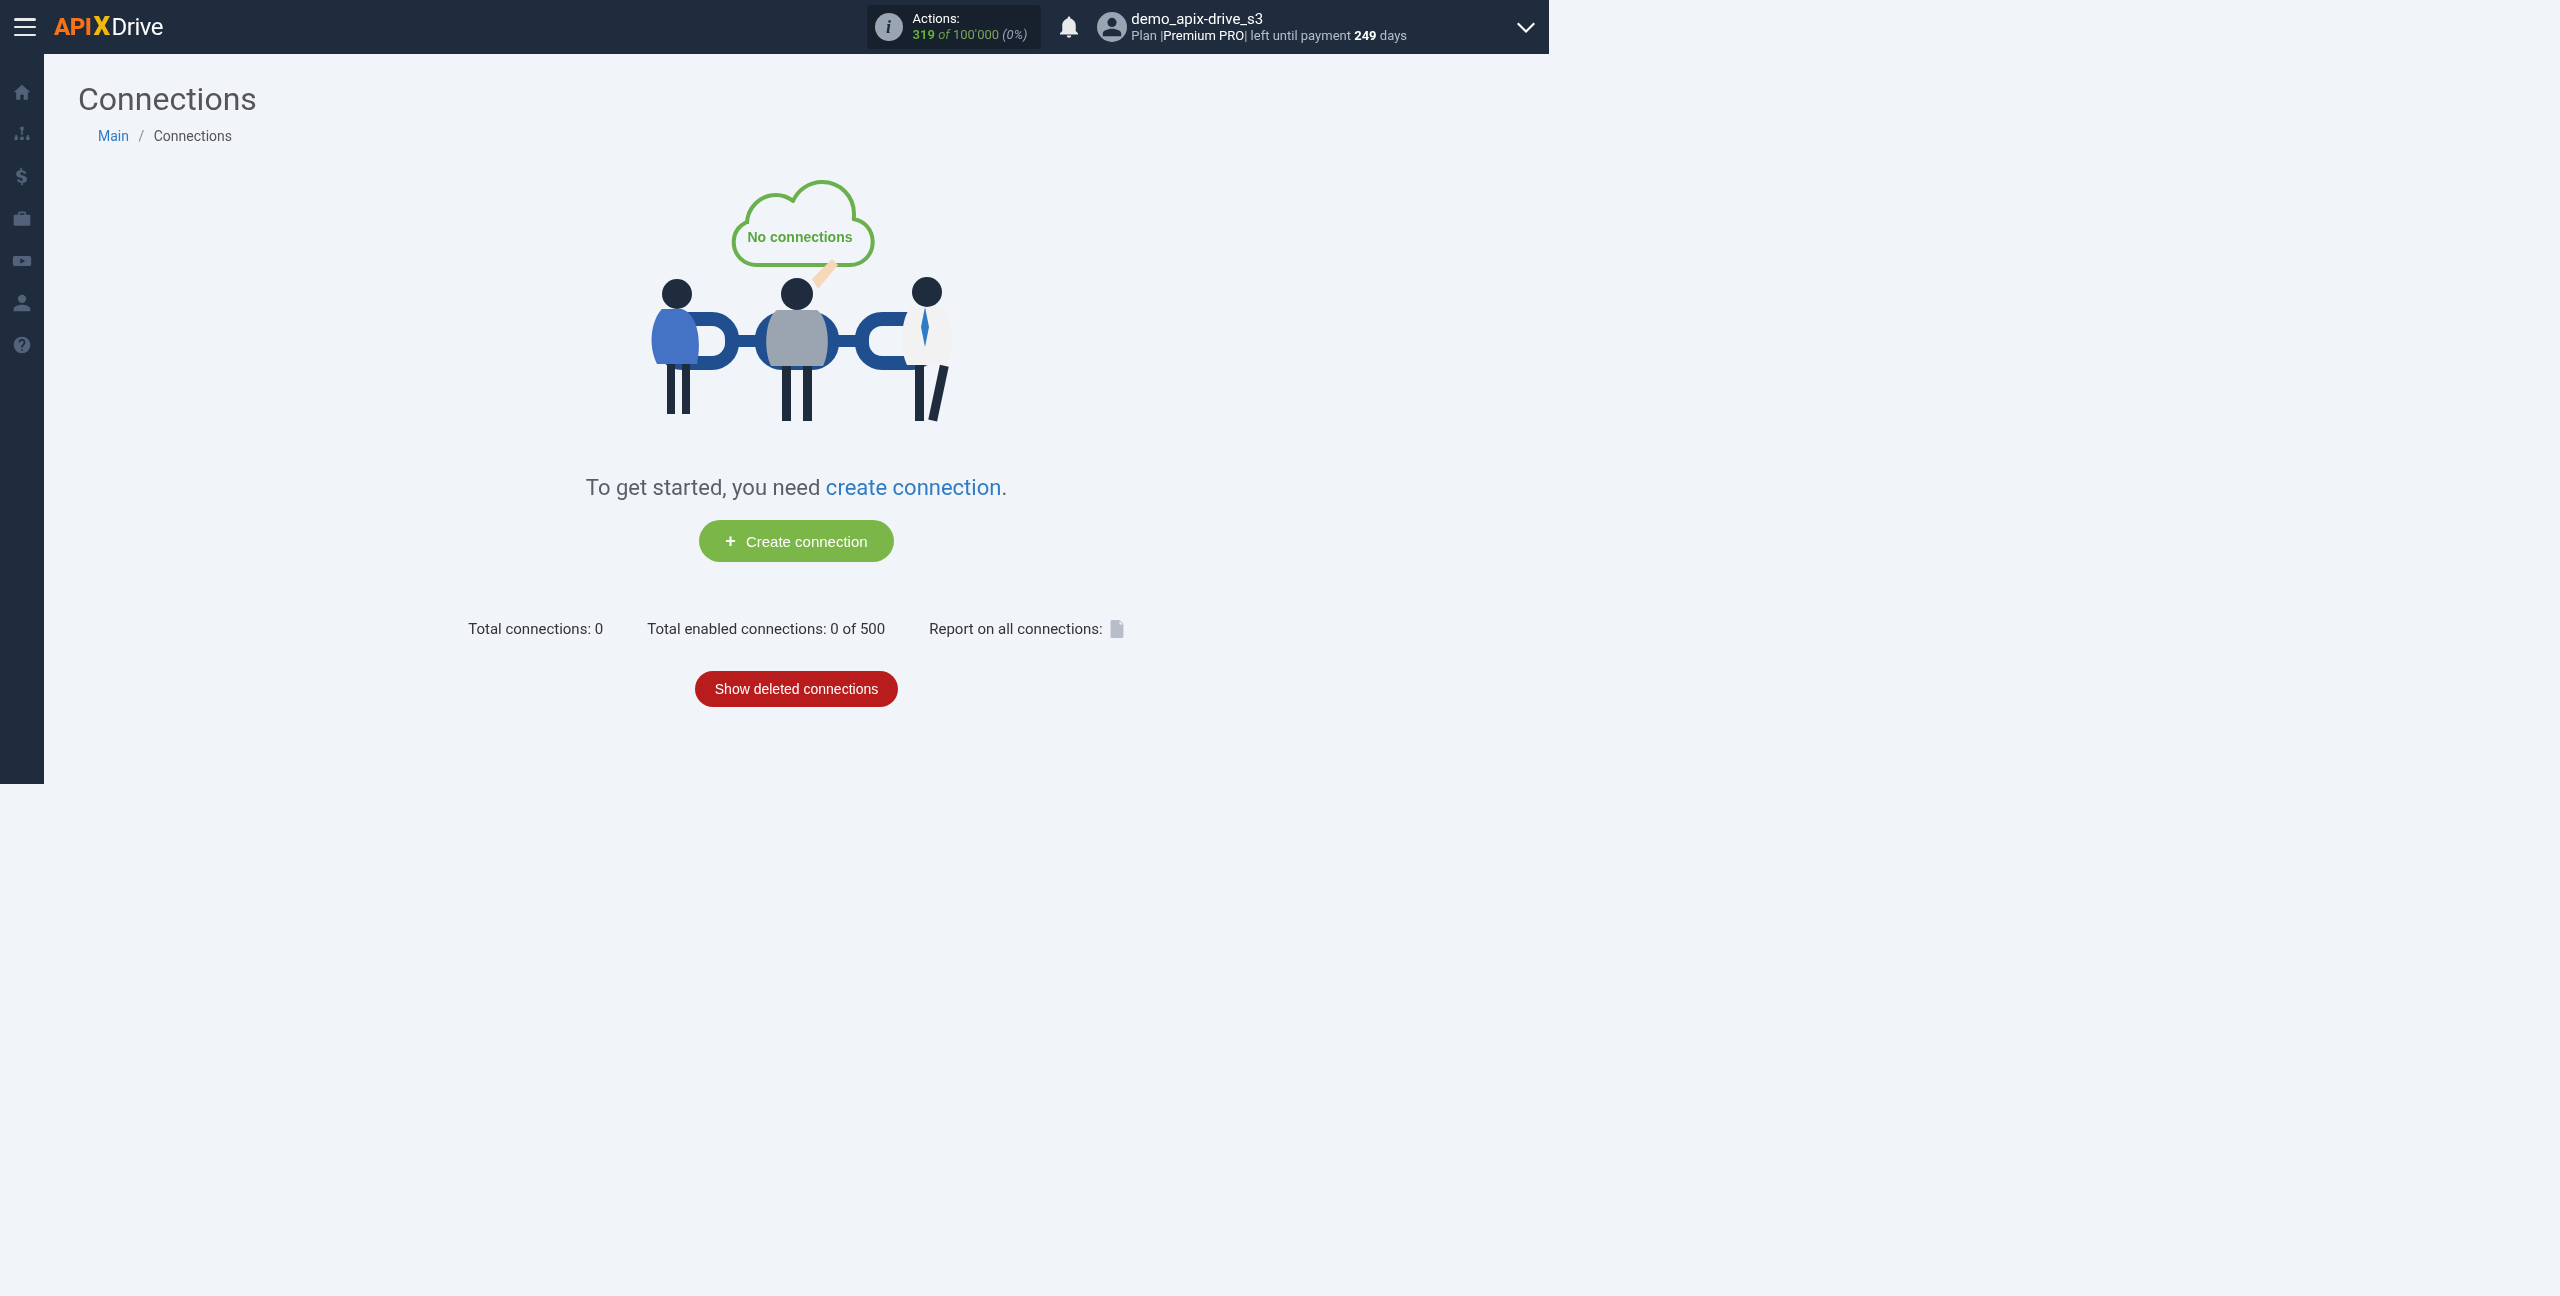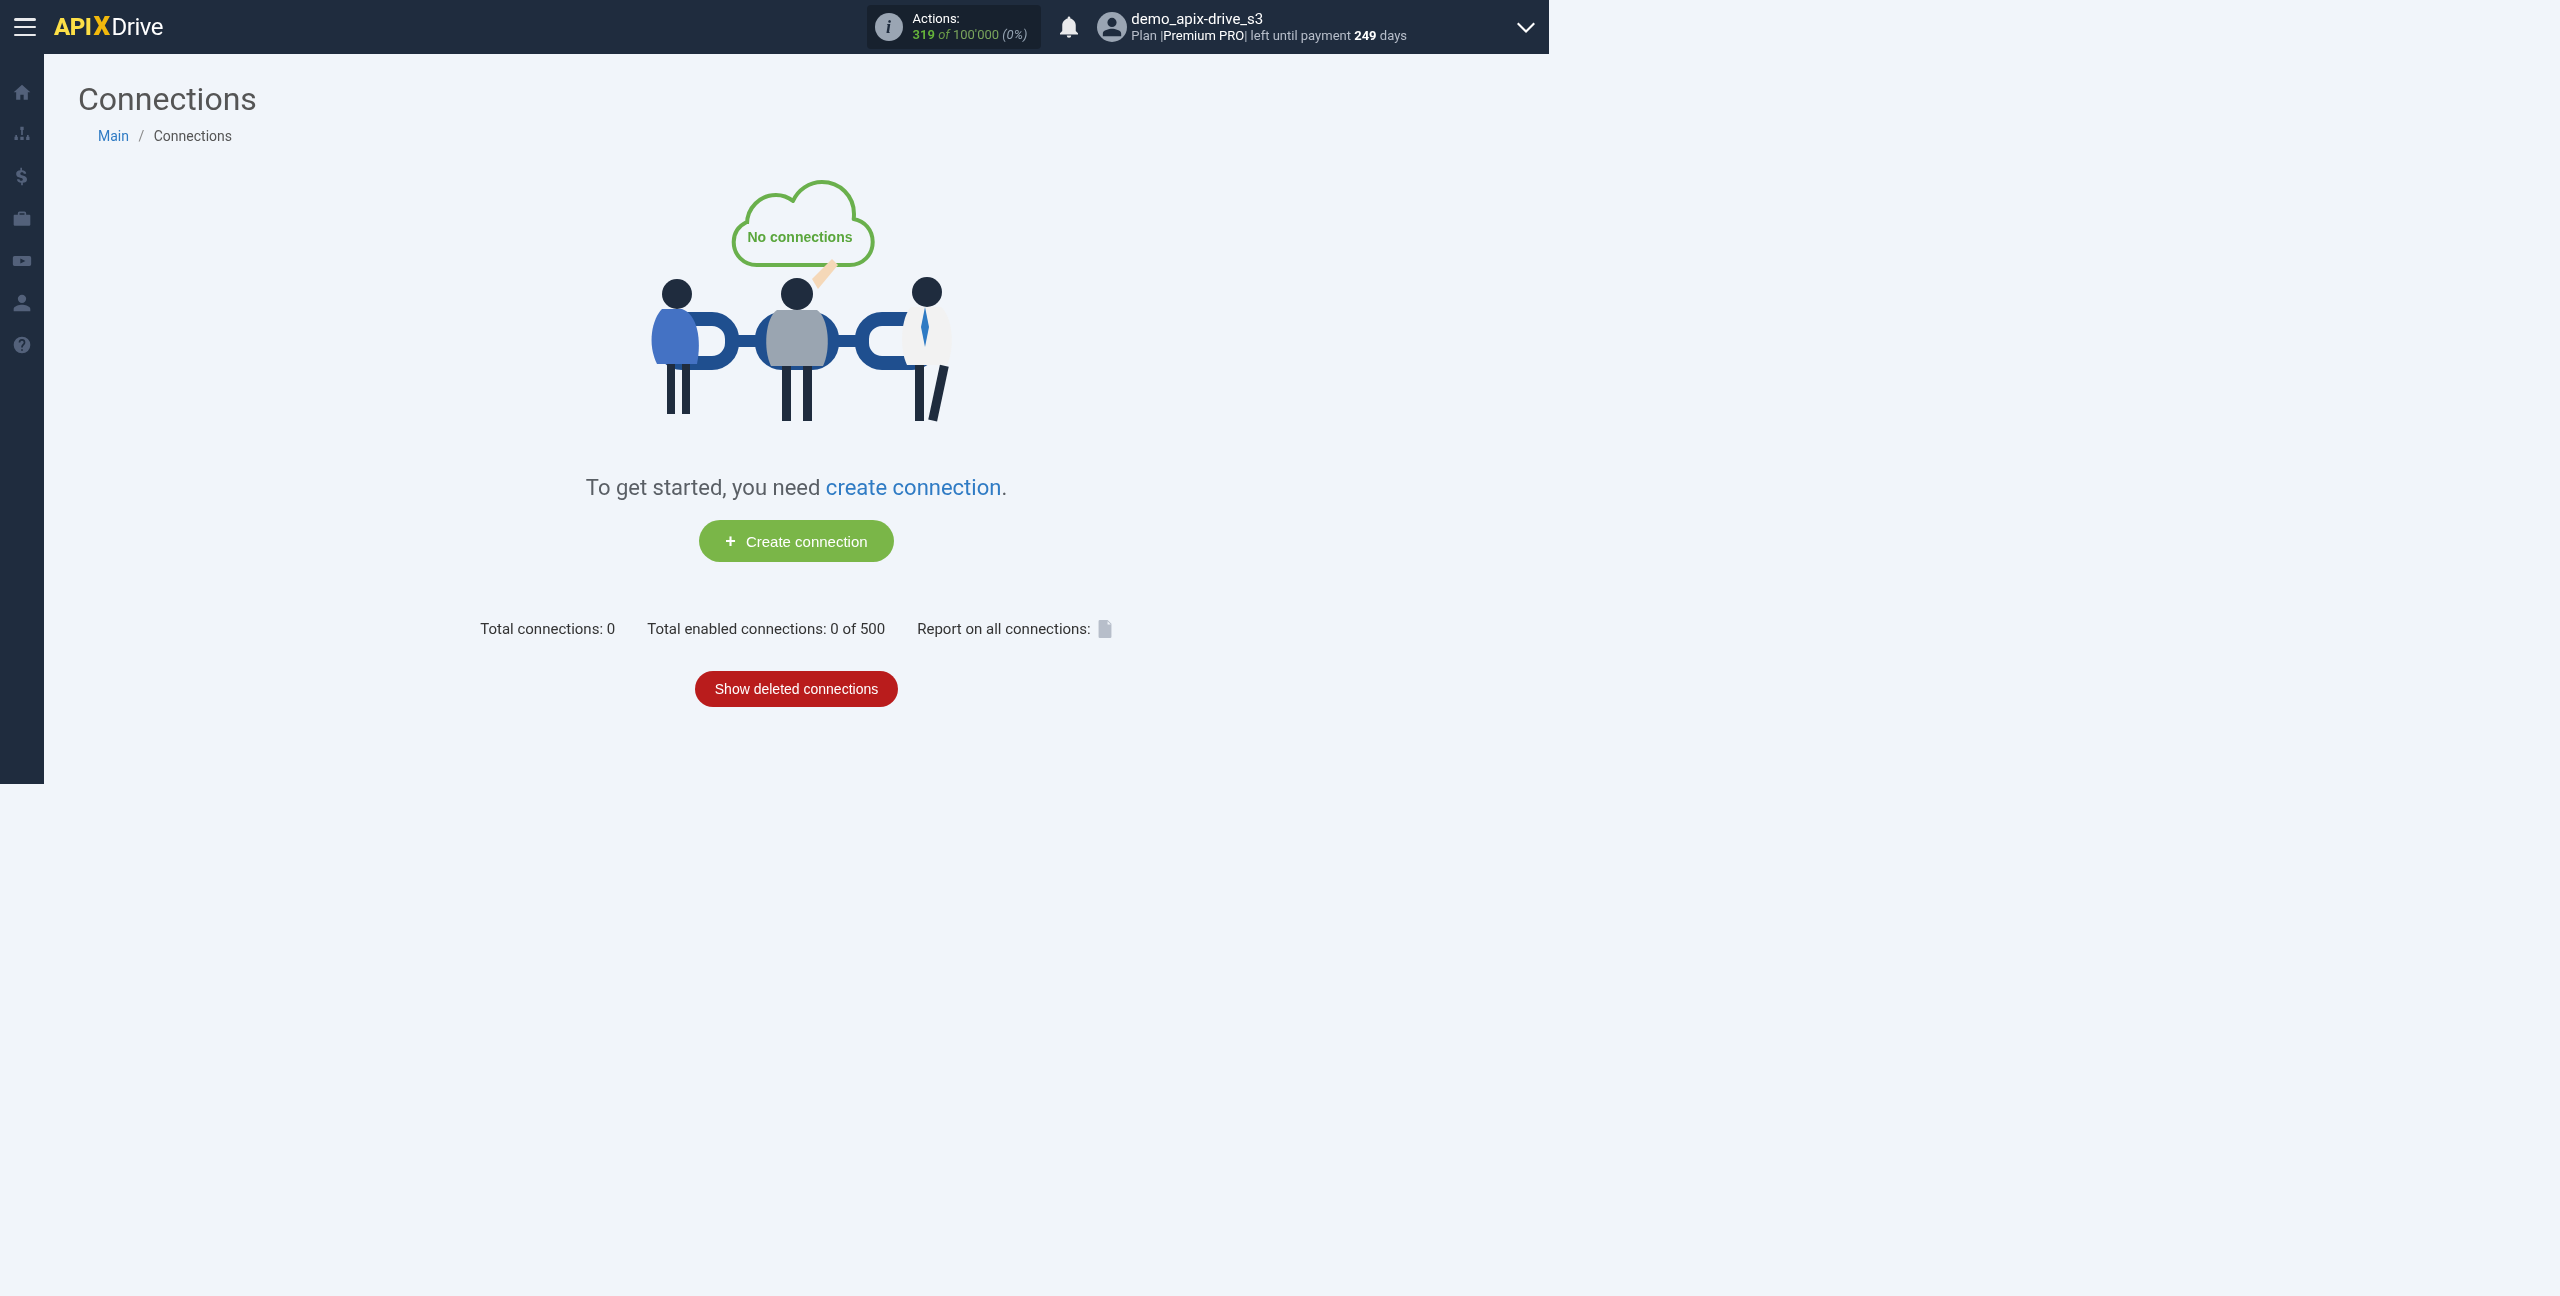--- a/index.html
+++ b/index.html
@@ -22,21 +22,21 @@
     align-items: center;
     padding: 0 14px;
     color: #fff;
   }
   .hamburger {
     width: 22px; height: 18px; display: flex; flex-direction: column; justify-content: space-between; cursor: pointer; margin-right: 18px;
   }
   .hamburger span { display: block; height: 2.5px; background: rgba(255,255,255,0.9); border-radius: 2px; }
 
   .logo { display: flex; align-items: center; font-size: 24px; font-weight: 800; letter-spacing: -0.5px; user-select: none; }
-  .logo .api { color: #fde047; }
+  .logo .api { color: #f97316; }
   .logo .x { color: #f2b90c; font-weight: 900; padding: 0 2px; font-size: 26px; transform: translateY(-1px); }
   .logo .drive { color: #fff; font-weight: 400; }
 
   .top-spacer { flex: 1; }
 
   .actions-panel {
     background: rgba(0,0,0,0.25);
     border-radius: 4px;
     display: flex;
     align-items: center;
@@ -111,21 +111,21 @@
   .create-btn {
     display: inline-flex; align-items: center; gap: 10px;
     background: #7ab648; color: #fff; border: none; border-radius: 24px;
     height: 42px; padding: 0 26px; font-size: 15px; font-weight: 500;
     margin-top: 20px; cursor: pointer;
   }
   .create-btn .plus { font-size: 18px; line-height: 1; font-weight: 700; }
 
   .stats-row {
     margin-top: 58px;
-    display: flex; justify-content: center; align-items: center; gap: 32px;
+    display: flex; justify-content: center; align-items: center; gap: 44px;
     color: #333; font-size: 15px;
   }
   .stats-row .doc-icon svg { fill: #b7beca; display: block; }
   .stats-row .report { display: inline-flex; align-items: center; gap: 6px; }
 
   .show-deleted-btn {
     margin-top: 33px;
     background: #b91c1c; color: #fff; border: none; border-radius: 20px;
     height: 36px; padding: 0 20px; font-size: 14px; cursor: pointer;
   }

